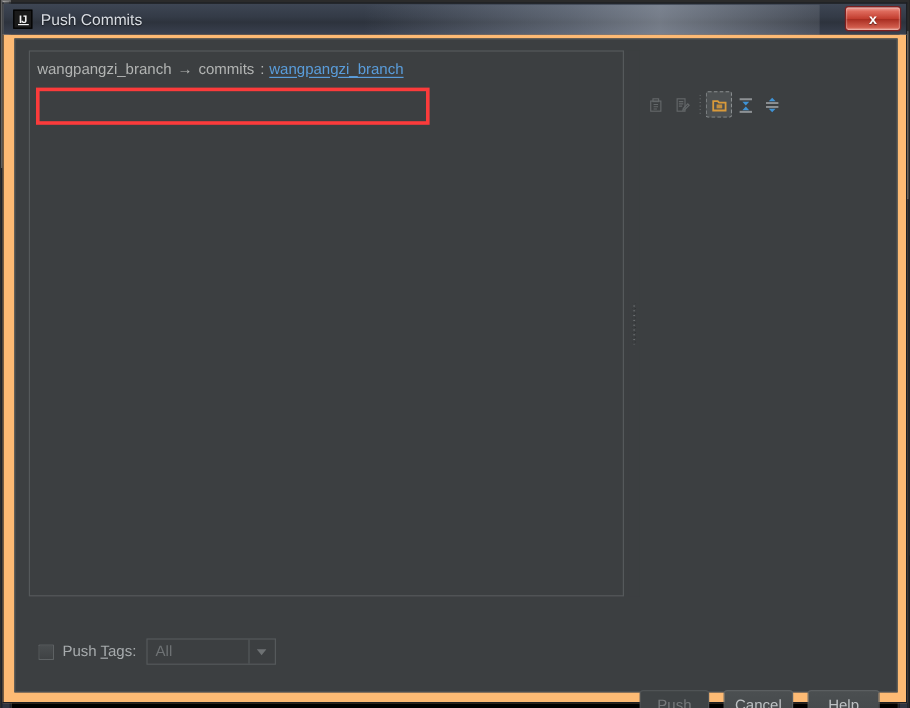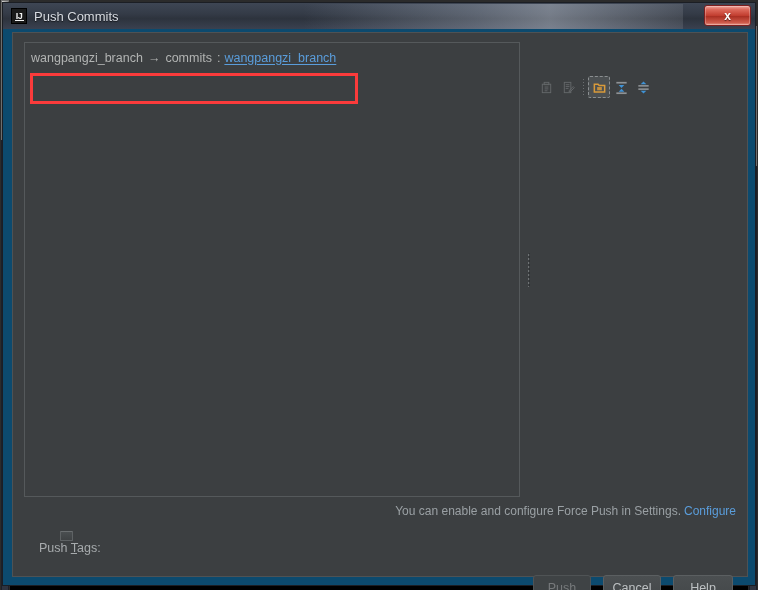--- a/index.html
+++ b/index.html
@@ -131,21 +131,21 @@
     font-family: "Liberation Sans", sans-serif;
     text-shadow: 0 1px 1px rgba(0,0,0,0.55);
     line-height: 1;
   }
 
   
   #dialog-body {
     position: absolute;
     left: 2px; top: 29px;
     width: 754px; height: 557px;
-    background: #0c4a6e;
+    background: #fdba74;
     border: 1px solid #1b1e24;
     border-top: none;
     box-sizing: border-box;
   }
   #dialog-inner {
     position: absolute;
     left: 9px; top: 3px;
     width: 736px; height: 545px;
     background: #3c3f41;
     border: 1px solid #4e5254;
@@ -276,21 +276,20 @@
     margin-left: 3px;
   }
 
   
   #push-tags-row {
     position: absolute;
     left: 19px; top: 498px;
     height: 24px;
     display: flex;
     align-items: center;
-    flex-direction: column;
   }
   #push-tags-checkbox {
     width: 13px; height: 13px;
     background: linear-gradient(to bottom, #4a4e50, #3f4244);
     border: 1px solid #5e6264;
     border-top-color: #6a6e70;
     box-sizing: border-box;
     border-radius: 1px;
   }
   #push-tags-label {
@@ -448,27 +447,30 @@
             <path d="M5 4.6 h6 l-3 -3.1 z" fill="#3f93d6"></path>
             <rect x="2.5" y="5.4" width="11" height="1.7" fill="#8e9295"></rect>
             <rect x="2.5" y="8.9" width="11" height="1.7" fill="#8e9295"></rect>
             <path d="M5 11.4 h6 l-3 3.1 z" fill="#3f93d6"></path>
           </svg>
         </div>
 
       </div>
 
 
-      <div id="force-push-hint">
-        <span>You can enable and configure Force Push in Settings.</span><span id="configure-link">Configure</span>
-      </div>
 
       <div id="push-tags-row">
         <div id="push-tags-checkbox"></div>
         <div id="push-tags-label"><span>Push </span><u>T</u><span>ags:</span></div>
+        <div id="push-tags-select">
+          <span id="push-tags-value">All</span>
+          <div id="push-tags-arrow-cell">
+            <div class="caret-down"></div>
+          </div>
+        </div>
       </div>
 
       <div id="dialog-buttons">
         <div class="dlg-btn disabled">Push</div>
         <div class="dlg-btn">Cancel</div>
         <div class="dlg-btn wide">Help</div>
       </div>
 
     </div>
   </div>

